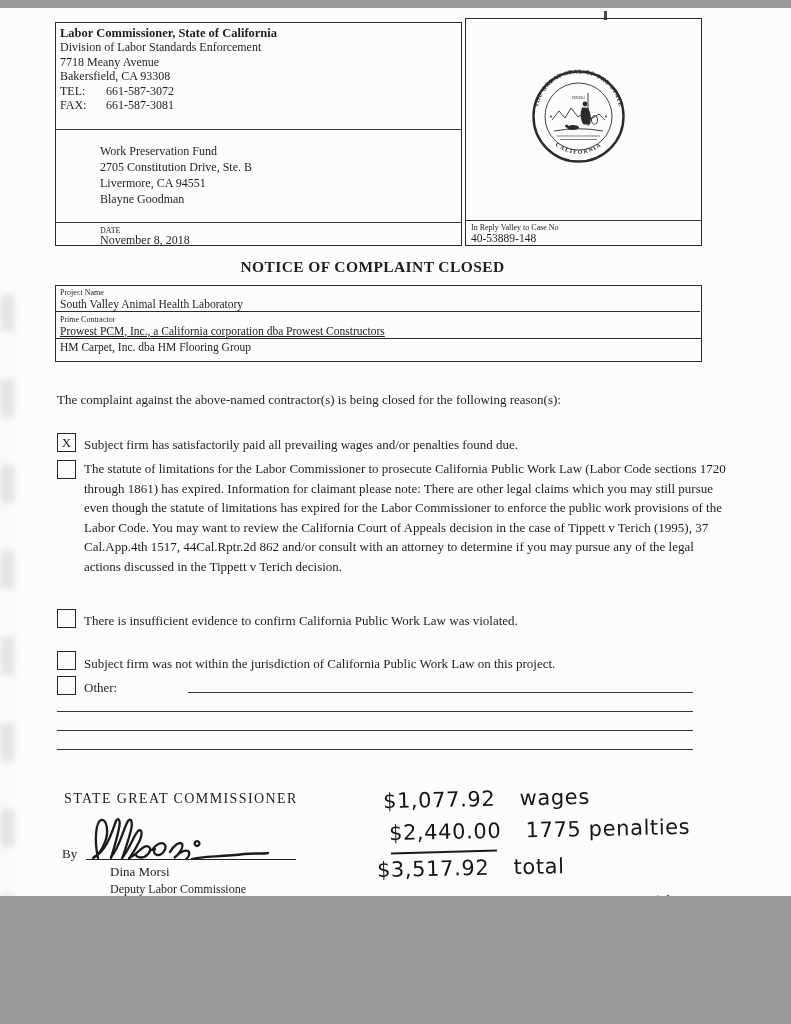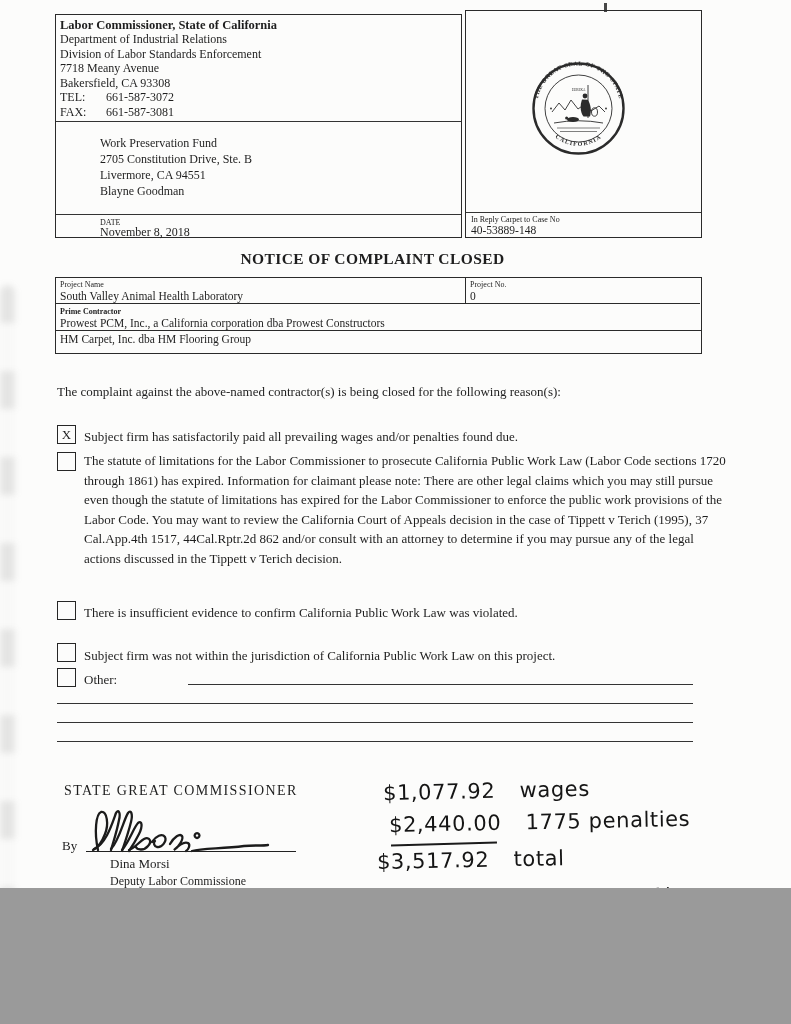--- a/index.html
+++ b/index.html
@@ -1,16 +1,16 @@
 <!DOCTYPE html>
 <html><head>
 <meta charset="utf-8">
 <style>
   html,body{margin:0;padding:0;background:#9a9a9a;}
-  .page{position:relative;width:791px;height:888px;margin:0 auto;background:#fcfcfb;
+  .page{position:relative;width:791px;height:888px;margin:8px auto;background:#fcfcfb;
         font-family:"Liberation Serif",serif;color:#1e1e1e;overflow:hidden;}
   .abs{position:absolute;}
   .box{border:1.6px solid #2a2a2a;box-sizing:border-box;}
   .hline{border-top:1.4px solid #333;height:0;}
   .lbl{font-size:8px;line-height:9px;color:#222;}
   .val{font-size:11.5px;line-height:13px;}
   .body-text{font-size:13px;line-height:19.6px;}
   .cb{width:19px;height:19px;border:1.7px solid #262626;box-sizing:border-box;
       text-align:center;font-size:13px;line-height:17px;background:#fcfcfb;}
   .agency-line{font-size:12px;line-height:14.4px;}
@@ -30,21 +30,20 @@
 
 <div class="page">
 
   <div class="abs smudge"></div>
   <div class="abs corner-line"></div>
   <div class="abs" style="left:604px;top:3px;width:3px;height:9px;background:#474747;"></div>
 
   <div class="abs box" style="left:55px;top:14px;width:407px;height:224px;">
     <div class="abs" style="left:4px;top:3px;right:6px;">
       <div class="agency-line" style="font-weight:bold;font-size:12.5px;">Labor Commissioner, State of California</div>
-      <div class="agency-line">Department of Industrial Relations</div>
       <div class="agency-line">Division of Labor Standards Enforcement</div>
       <div class="agency-line">7718 Meany Avenue</div>
       <div class="agency-line">Bakersfield, CA 93308</div>
       <div class="tel-row">
         <span class="tl">TEL:</span>
         <span>661-587-3072</span>
       </div>
       <div class="tel-row">
         <span class="tl">FAX:</span>
         <span>661-587-3081</span>
@@ -57,21 +56,21 @@
       <div class="addr-line">Livermore, CA 94551</div>
       <div class="addr-line">Blayne Goodman</div>
     </div>
     <div class="abs hline" style="left:0;right:0;top:199px;"></div>
     <div class="abs lbl" style="left:44px;top:203px;">DATE</div>
     <div class="abs val" style="left:44px;top:211px;font-size:12px;">November 8, 2018</div>
   </div>
 
   <div class="abs box" style="left:465px;top:10px;width:237px;height:228px;">
     <div class="abs hline" style="left:0;right:0;top:201px;"></div>
-    <div class="abs lbl" style="left:5px;top:204px;">In Reply Carpet to Case No</div>
+    <div class="abs lbl" style="left:5px;top:204px;">In Reply Valley to Case No</div>
     <div class="abs val" style="left:5px;top:213px;font-size:11.5px;">40-53889-148</div>
   </div>
 
   <svg class="abs" style="left:530px;top:60px;" width="97" height="97" viewBox="0 0 97 97">
     <defs>
       <path id="arcTop" d="M 8,56 A 41.5,41.5 0 1 1 89,56"></path>
       <path id="arcBot" d="M 15,63 A 36,36 0 0 0 82,63"></path>
     </defs>
     <circle cx="48.5" cy="48.5" r="45" fill="none" stroke="#2b2b2b" stroke-width="2.4"></circle>
     <circle cx="48.5" cy="48.5" r="33.5" fill="none" stroke="#2b2b2b" stroke-width="0.9"></circle>
@@ -101,28 +100,24 @@
   </svg>
 
   <div class="abs" style="left:49px;top:250px;width:647px;text-align:center;font-weight:bold;font-size:15.5px;letter-spacing:0.4px;">NOTICE OF COMPLAINT CLOSED</div>
 
   <div class="abs box" style="left:55px;top:277px;width:647px;height:77px;">
     <div class="abs" style="left:0;top:0;right:1px;height:25px;border-bottom:1.5px solid #2a2a2a;text-decoration:underline;">
       <div class="abs" style="left:0;top:0;width:409px;height:100%;">
         <div class="lbl" style="padding:2px 0 0 4px;">Project Name</div>
         <div class="val" style="padding:1px 0 0 4px;">South Valley Animal Health Laboratory</div>
       </div>
-      <div class="abs" style="left:409px;top:0;right:0;height:100%;border-left:1.5px solid #2a2a2a;">
-        <div class="lbl" style="padding:2px 0 0 4px;">Project No.</div>
-        <div class="val" style="padding:1px 0 0 4px;">0</div>
-      </div>
     </div>
     <div class="abs" style="left:0;top:26.5px;right:0;height:25px;border-bottom:1.5px solid #2a2a2a;">
-      <div class="lbl" style="padding:2px 0 0 4px;font-weight:bold;">Prime Contractor</div>
-      <div class="val" style="padding:1px 0 0 4px;">Prowest PCM, Inc., a California corporation dba Prowest Constructors</div>
+      <div class="lbl" style="padding:2px 0 0 4px;">Prime Contractor</div>
+      <div class="val" style="padding:1px 0 0 4px;text-decoration:underline;">Prowest PCM, Inc., a California corporation dba Prowest Constructors</div>
     </div>
     <div class="abs" style="left:0;top:53.5px;right:0;height:22px;">
       <div class="val" style="padding:1px 0 0 4px;">HM Carpet, Inc. dba HM Flooring Group</div>
     </div>
   </div>
 
   <div class="abs body-text" style="left:57px;top:382px;width:660px;">The complaint against the above-named contractor(s) is being closed for the following reason(s):</div>
 
   <div>
     <div class="abs cb" style="left:57px;top:425px;">

